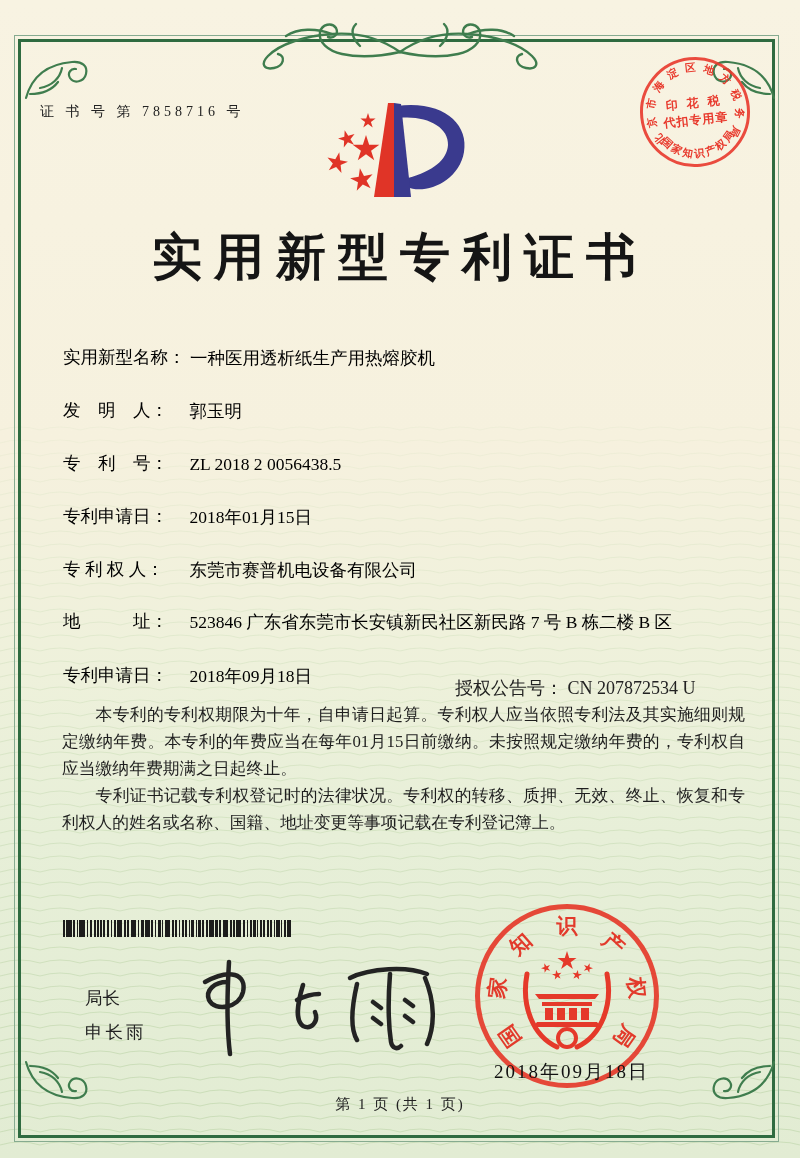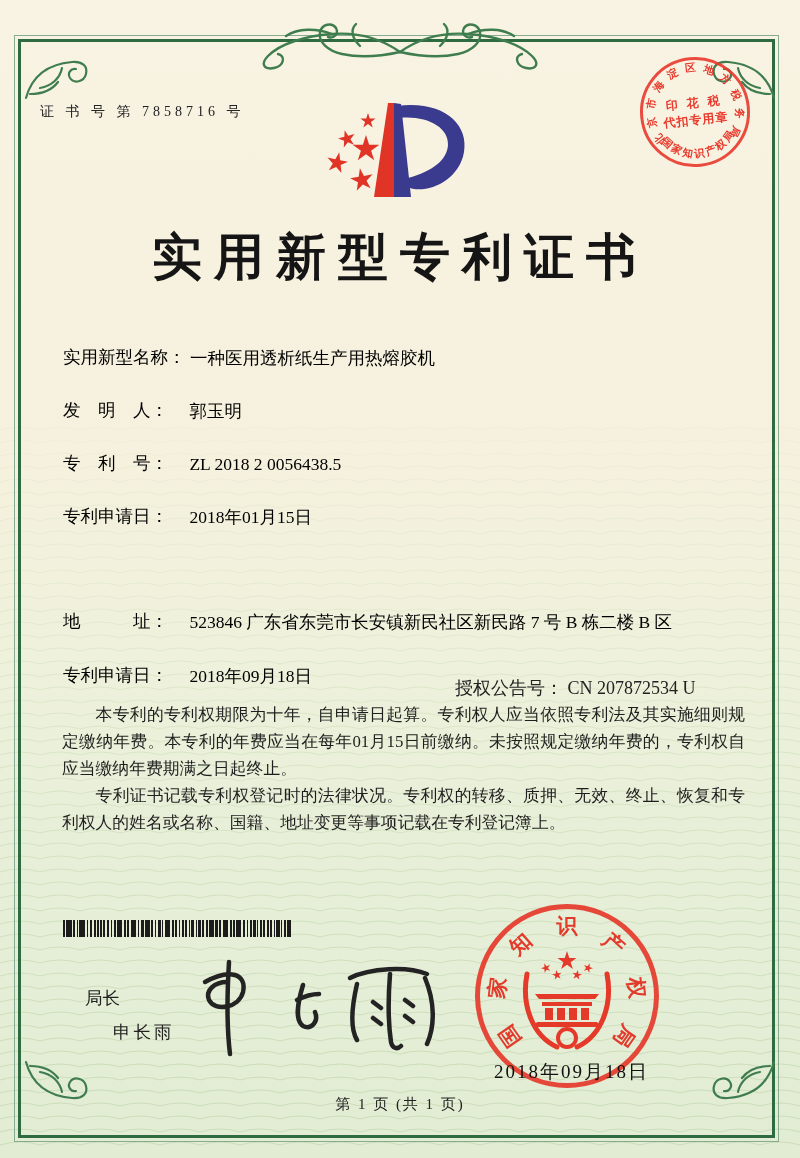--- a/index.html
+++ b/index.html
@@ -21,21 +21,21 @@
   .frow .val{display:inline-block;vertical-align:top;max-width:555px;line-height:27px;}
   .grant2{position:absolute;left:455px;top:676px;z-index:3;font-size:18px;}
   .paras{position:absolute;left:62px;top:701px;width:683px;z-index:3;font-size:16.8px;line-height:27px;
          text-align:justify;color:#1e1e1e;}
   .paras p{margin:0;text-indent:2em;}
   .barcode{position:absolute;left:63px;top:920px;width:228px;height:17px;z-index:3;
            background:repeating-linear-gradient(90deg,#1c1c1c 0 1.6px,rgba(0,0,0,0) 1.6px 3.4px),
                       repeating-linear-gradient(90deg,#1c1c1c 0 1px,rgba(0,0,0,0) 1px 8px),
                       repeating-linear-gradient(90deg,rgba(0,0,0,0) 0 5px,#1c1c1c 5px 7.2px,rgba(0,0,0,0) 7.2px 13px);}
   .director{left:85px;top:986px;font-size:17.5px;}
-  .dirname{left:85px;top:1020px;font-size:17.5px;letter-spacing:3px;margin-left:28px;}
+  .dirname{left:85px;top:1020px;font-size:17.5px;letter-spacing:3px;}
   .signature{position:absolute;left:185px;top:950px;z-index:4;}
   
   .seal{position:absolute;left:475px;top:904px;width:184px;height:184px;z-index:4;}
   .seal .rim{position:absolute;inset:0;border:5px solid rgba(229,57,42,.92);border-radius:50%;}
   .seal .ring{position:absolute;inset:0;}
   .seal .ring span{font-size:21px;font-weight:bold;color:#e23a2b;}
   .sealdate{left:494px;top:1059px;font-size:19px;letter-spacing:2px;z-index:5;color:#111;}
   
   .stamp{position:absolute;left:640px;top:57px;width:110px;height:110px;z-index:4;transform:rotate(-6deg);}
   .stamp .rim{position:absolute;inset:0;border:3px solid rgba(232,57,44,.9);border-radius:50%;}
@@ -173,20 +173,24 @@
     <span class="val">郭玉明</span>
   </div>
   <div class="frow" style="top:451px">
     <span class="lbl">专　利　号：</span>
     <span class="val">ZL 2018 2 0056438.5</span>
   </div>
   <div class="frow" style="top:504px">
     <span class="lbl">专利申请日：</span>
     <span class="val">2018年01月15日</span>
   </div>
+  <div class="frow" style="top:557px">
+    <span class="lbl">专 利 权 人：</span>
+    <span class="val">东莞市赛普机电设备有限公司</span>
+  </div>
   <div class="frow" style="top:609px">
     <span class="lbl">地　　　址：</span>
     <span class="val">523846 广东省东莞市长安镇新民社区新民路 7 号 B 栋二楼 B 区</span>
   </div>
   <div class="frow" style="top:663px">
     <span class="lbl">专利申请日：</span>
     <span class="val">2018年09月18日</span>
   </div>
   <div class="grant2 txt">
     <span>授权公告号：</span>

